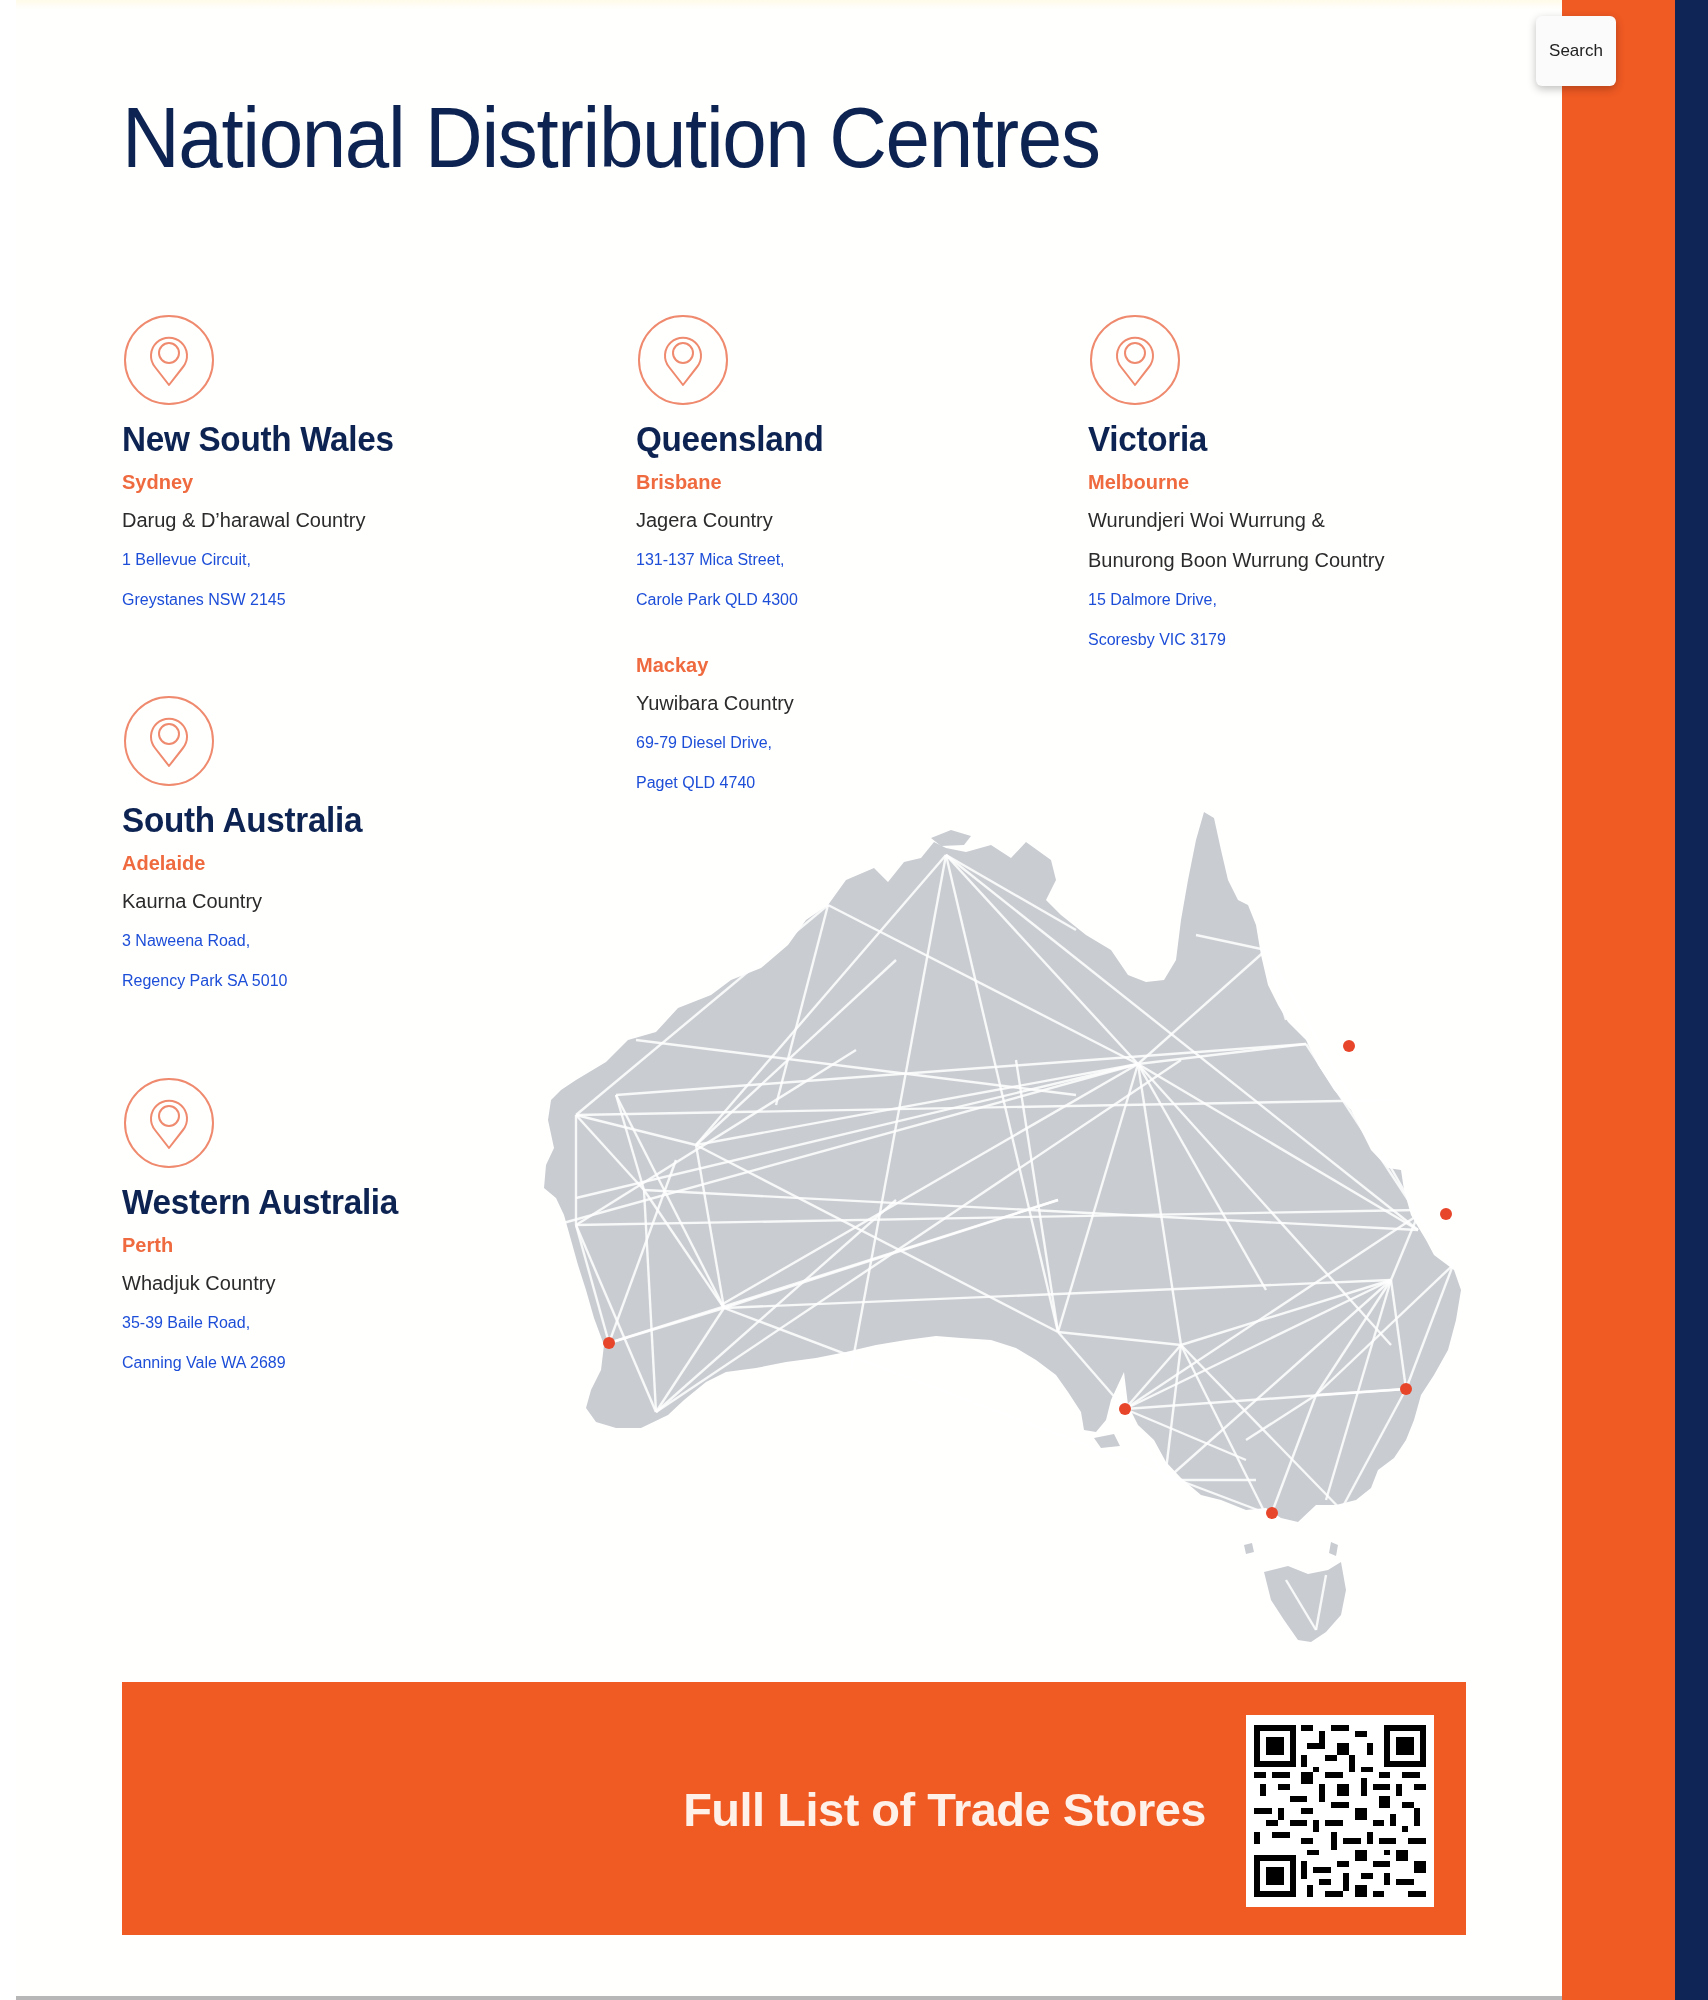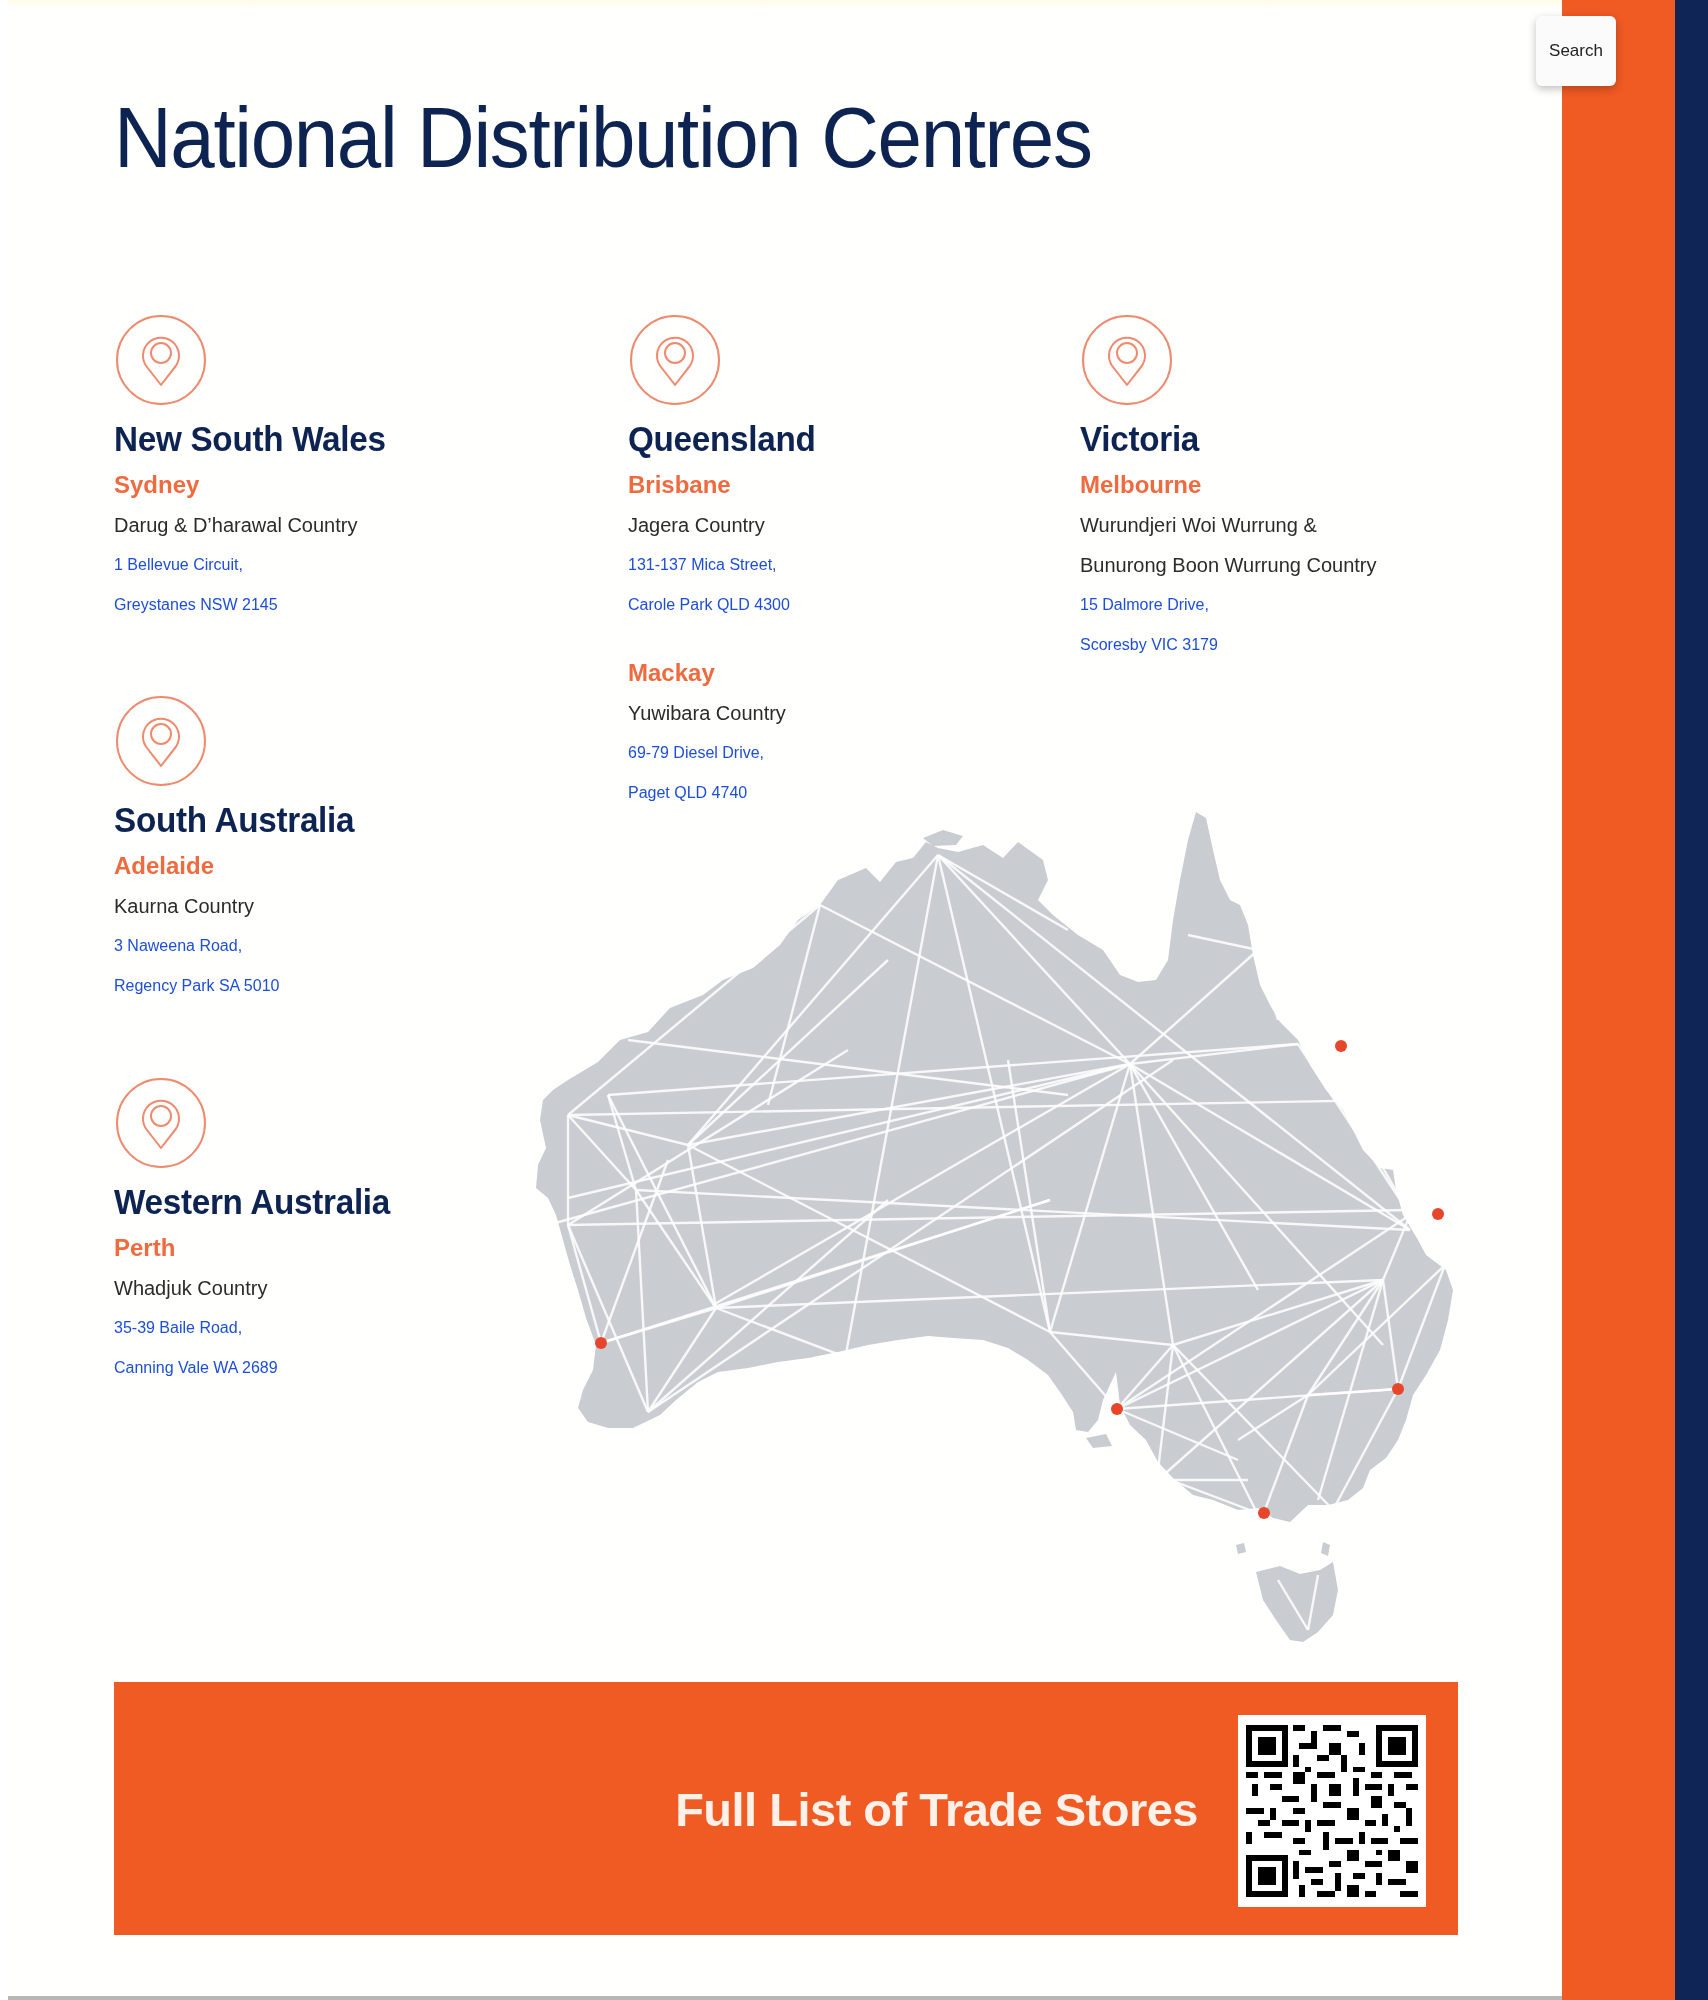--- a/index.html
+++ b/index.html
@@ -1,34 +1,34 @@
 <!DOCTYPE html>
 <html><head>
 <meta charset="utf-8">
 <style>
   * { margin:0; padding:0; box-sizing:border-box; }
   html, body { width:1708px; height:2000px; overflow:hidden; background:#ffffff; }
   body { position:relative; font-family:"Liberation Sans", "DejaVu Sans", sans-serif; }
-  .page { position:absolute; left:8px; top:0; width:1610px; height:2000px; background:#fffffe;text-decoration:underline; }
+  .page { position:absolute; left:16px; top:0; width:1610px; height:2000px; background:#fffffe;text-decoration:underline; }
   .topfade { position:absolute; left:0; top:0; width:1562px; height:10px; background:linear-gradient(#fffbe9, #ffffff); }
   .stripe-orange { position:absolute; left:1562px; top:0; width:113px; height:2000px; background:#f05a23; }
   .stripe-navy { position:absolute; left:1675px; top:0; width:33px; height:2000px; background:#0f2556; }
   .bottom-line { position:absolute; left:0; top:1996px; width:1562px; height:4px; background:#b7b7b7; }
 
   .search-btn { position:absolute; left:1536px; top:16px; width:80px; height:70px; background:#fbfbfb; border-radius:6px;
     box-shadow:0 3px 8px rgba(0,0,0,0.25); font-family:"Liberation Sans", sans-serif; font-size:17px; color:#222;
     display:flex; align-items:center; justify-content:center; cursor:pointer; border:none; }
 
   .title { position:absolute; left:106px; top:88px; font-size:86px; font-weight:400; color:#0d2352; letter-spacing:-1.5px;
     font-family:"Liberation Sans", sans-serif; white-space:nowrap; transform:scaleX(0.93); transform-origin:left top; }
 
   .loc { position:absolute; }
   .pin { width:94px; height:94px; display:block; }
   .state { font-size:35px; font-weight:700; color:#0d2352; margin-top:12px; letter-spacing:-0.3px; white-space:nowrap; transform:scaleX(0.95); transform-origin:left; }
-  .city { font-size:24px; font-weight:700; color:#ef6a3e; margin-top:12px; white-space:nowrap; }
+  .city { font-size:20px; font-weight:700; color:#ef6a3e; margin-top:12px; white-space:nowrap; }
   .country { font-size:20px; color:#2b2b2b; margin-top:6px; line-height:40px; white-space:nowrap; }
   .addr { font-size:16px; color:#1d4ed8; line-height:40px; white-space:nowrap; }
 
   .map { position:absolute; left:0; top:0; width:1562px; height:2000px; pointer-events:none; }
 
   .banner { position:absolute; left:106px; top:1682px; width:1344px; height:253px; background:#f05a23; }
   .banner-text { position:absolute; right:260px; top:100px; font-size:47px; font-weight:700; color:#fdf1e9; white-space:nowrap; letter-spacing:-0.5px; }
   .qr { position:absolute; left:1124px; top:33px; width:188px; height:192px; background:#fff; padding:8px; }
   .qr svg { width:100%; height:100%; display:block; }
 </style>

